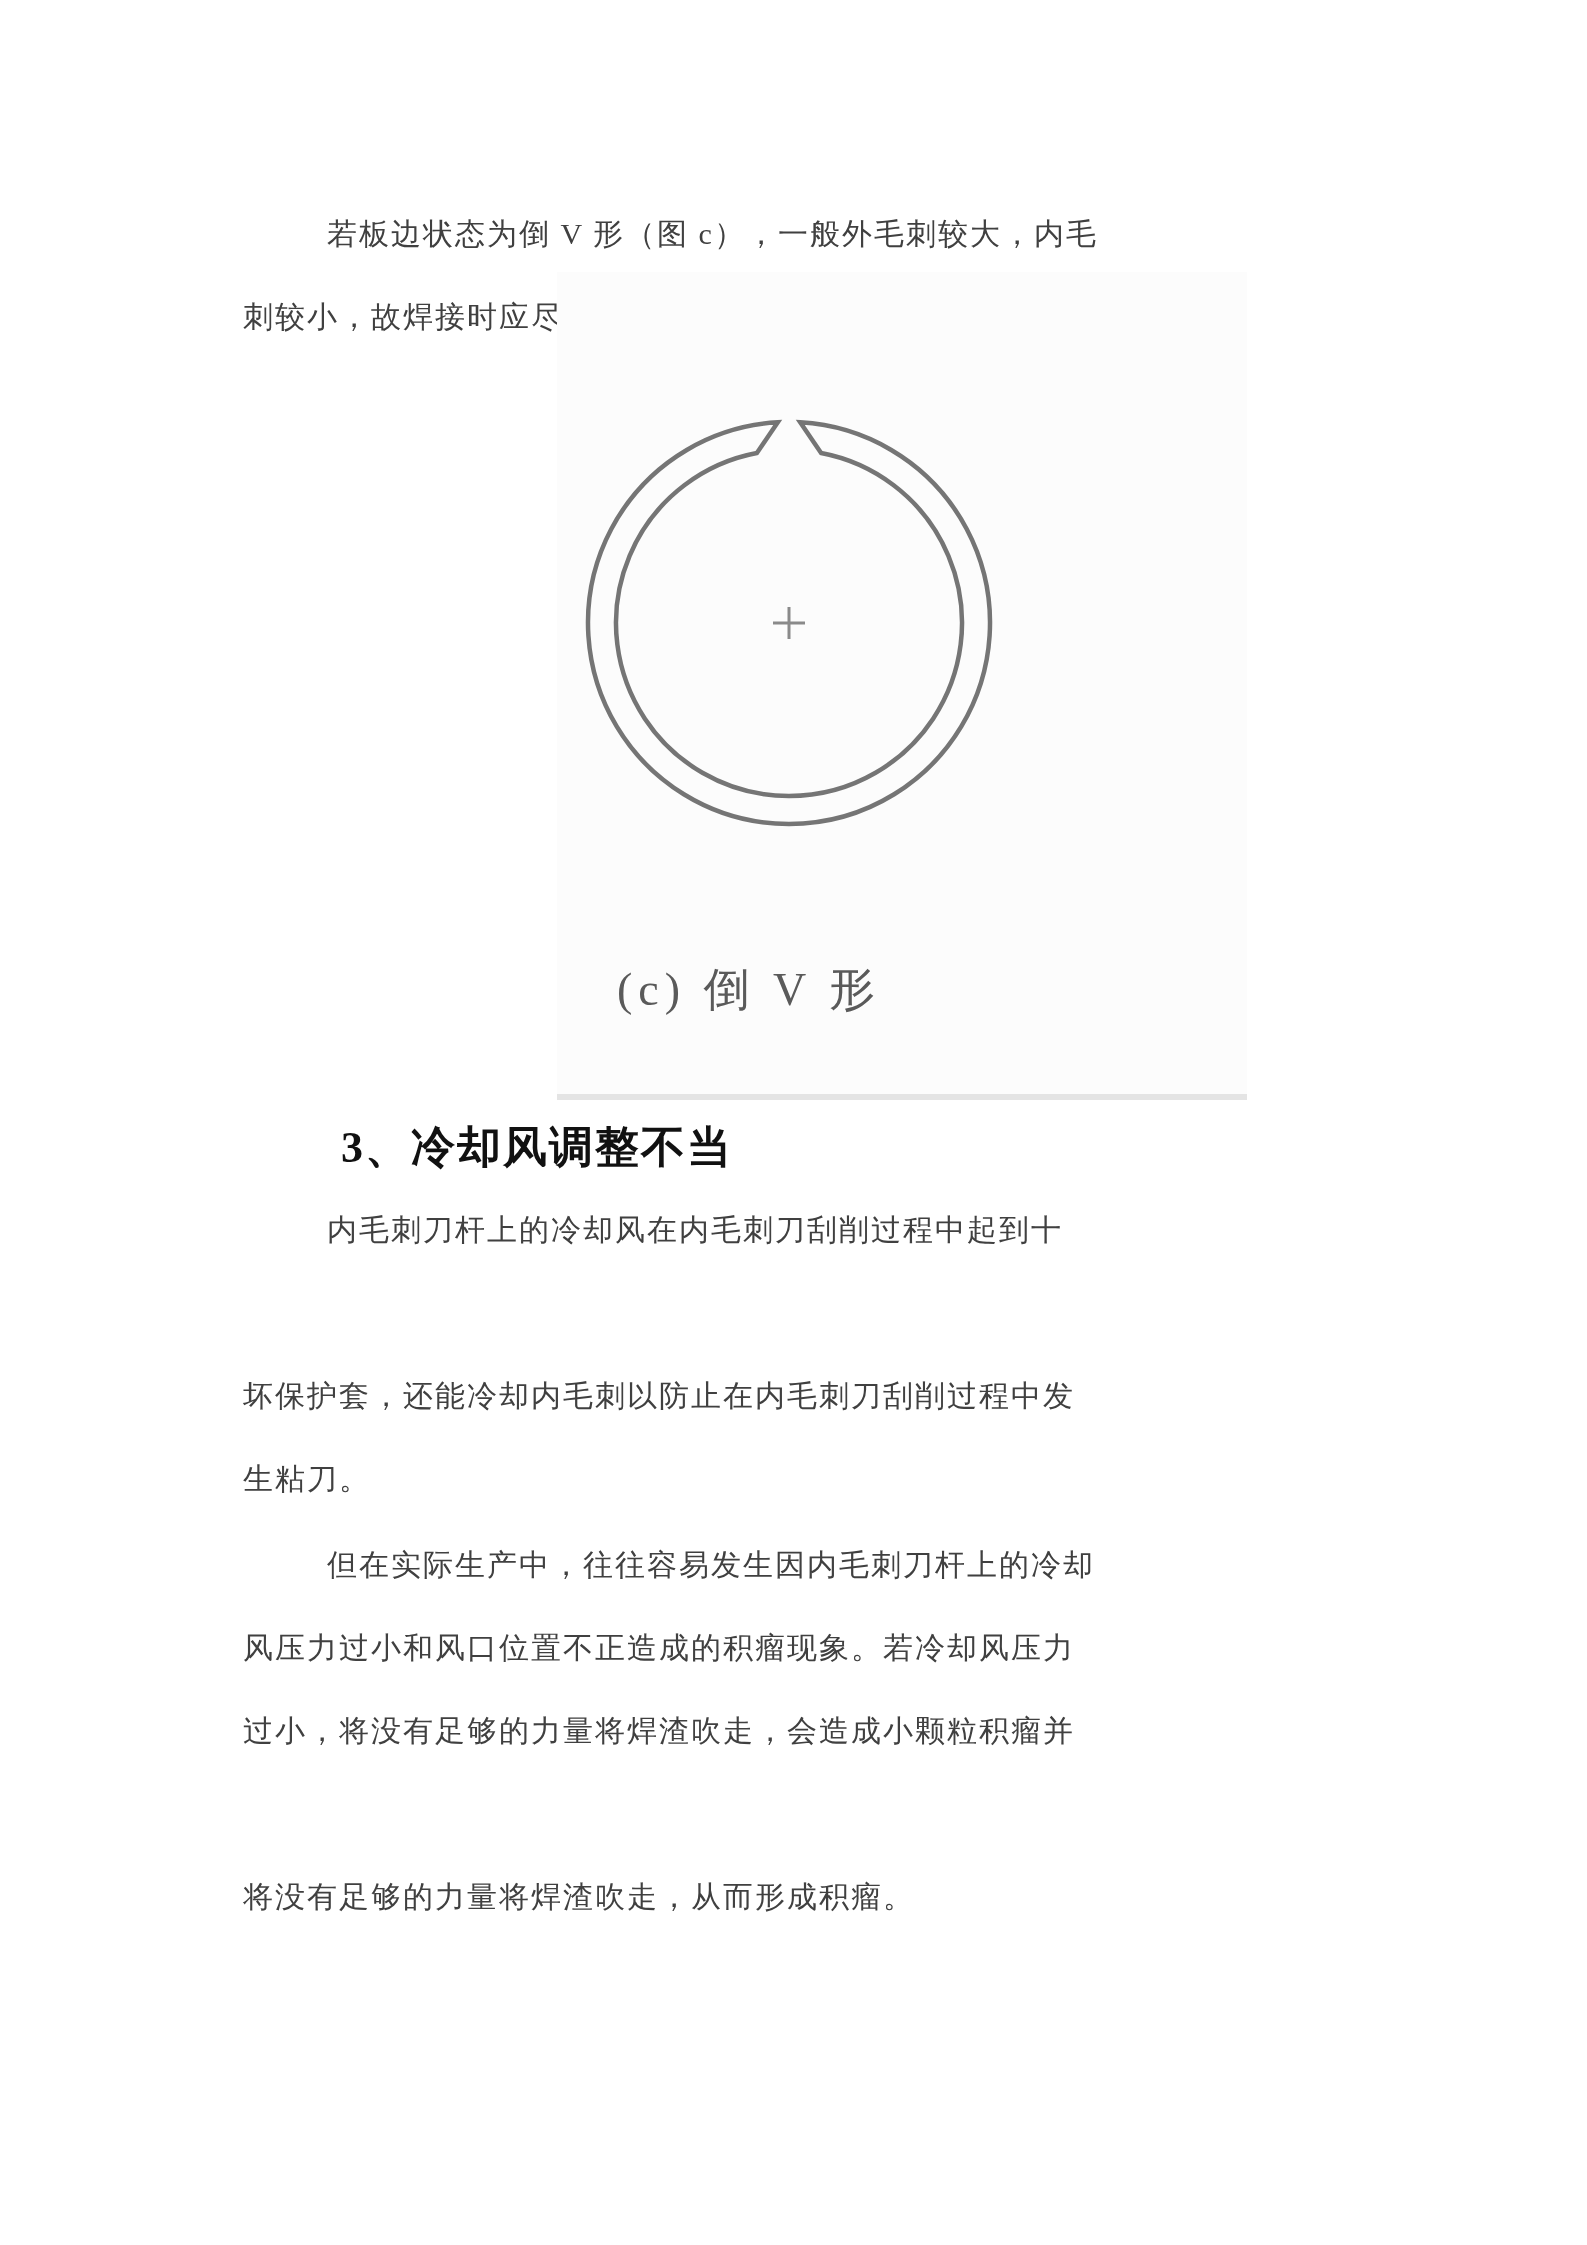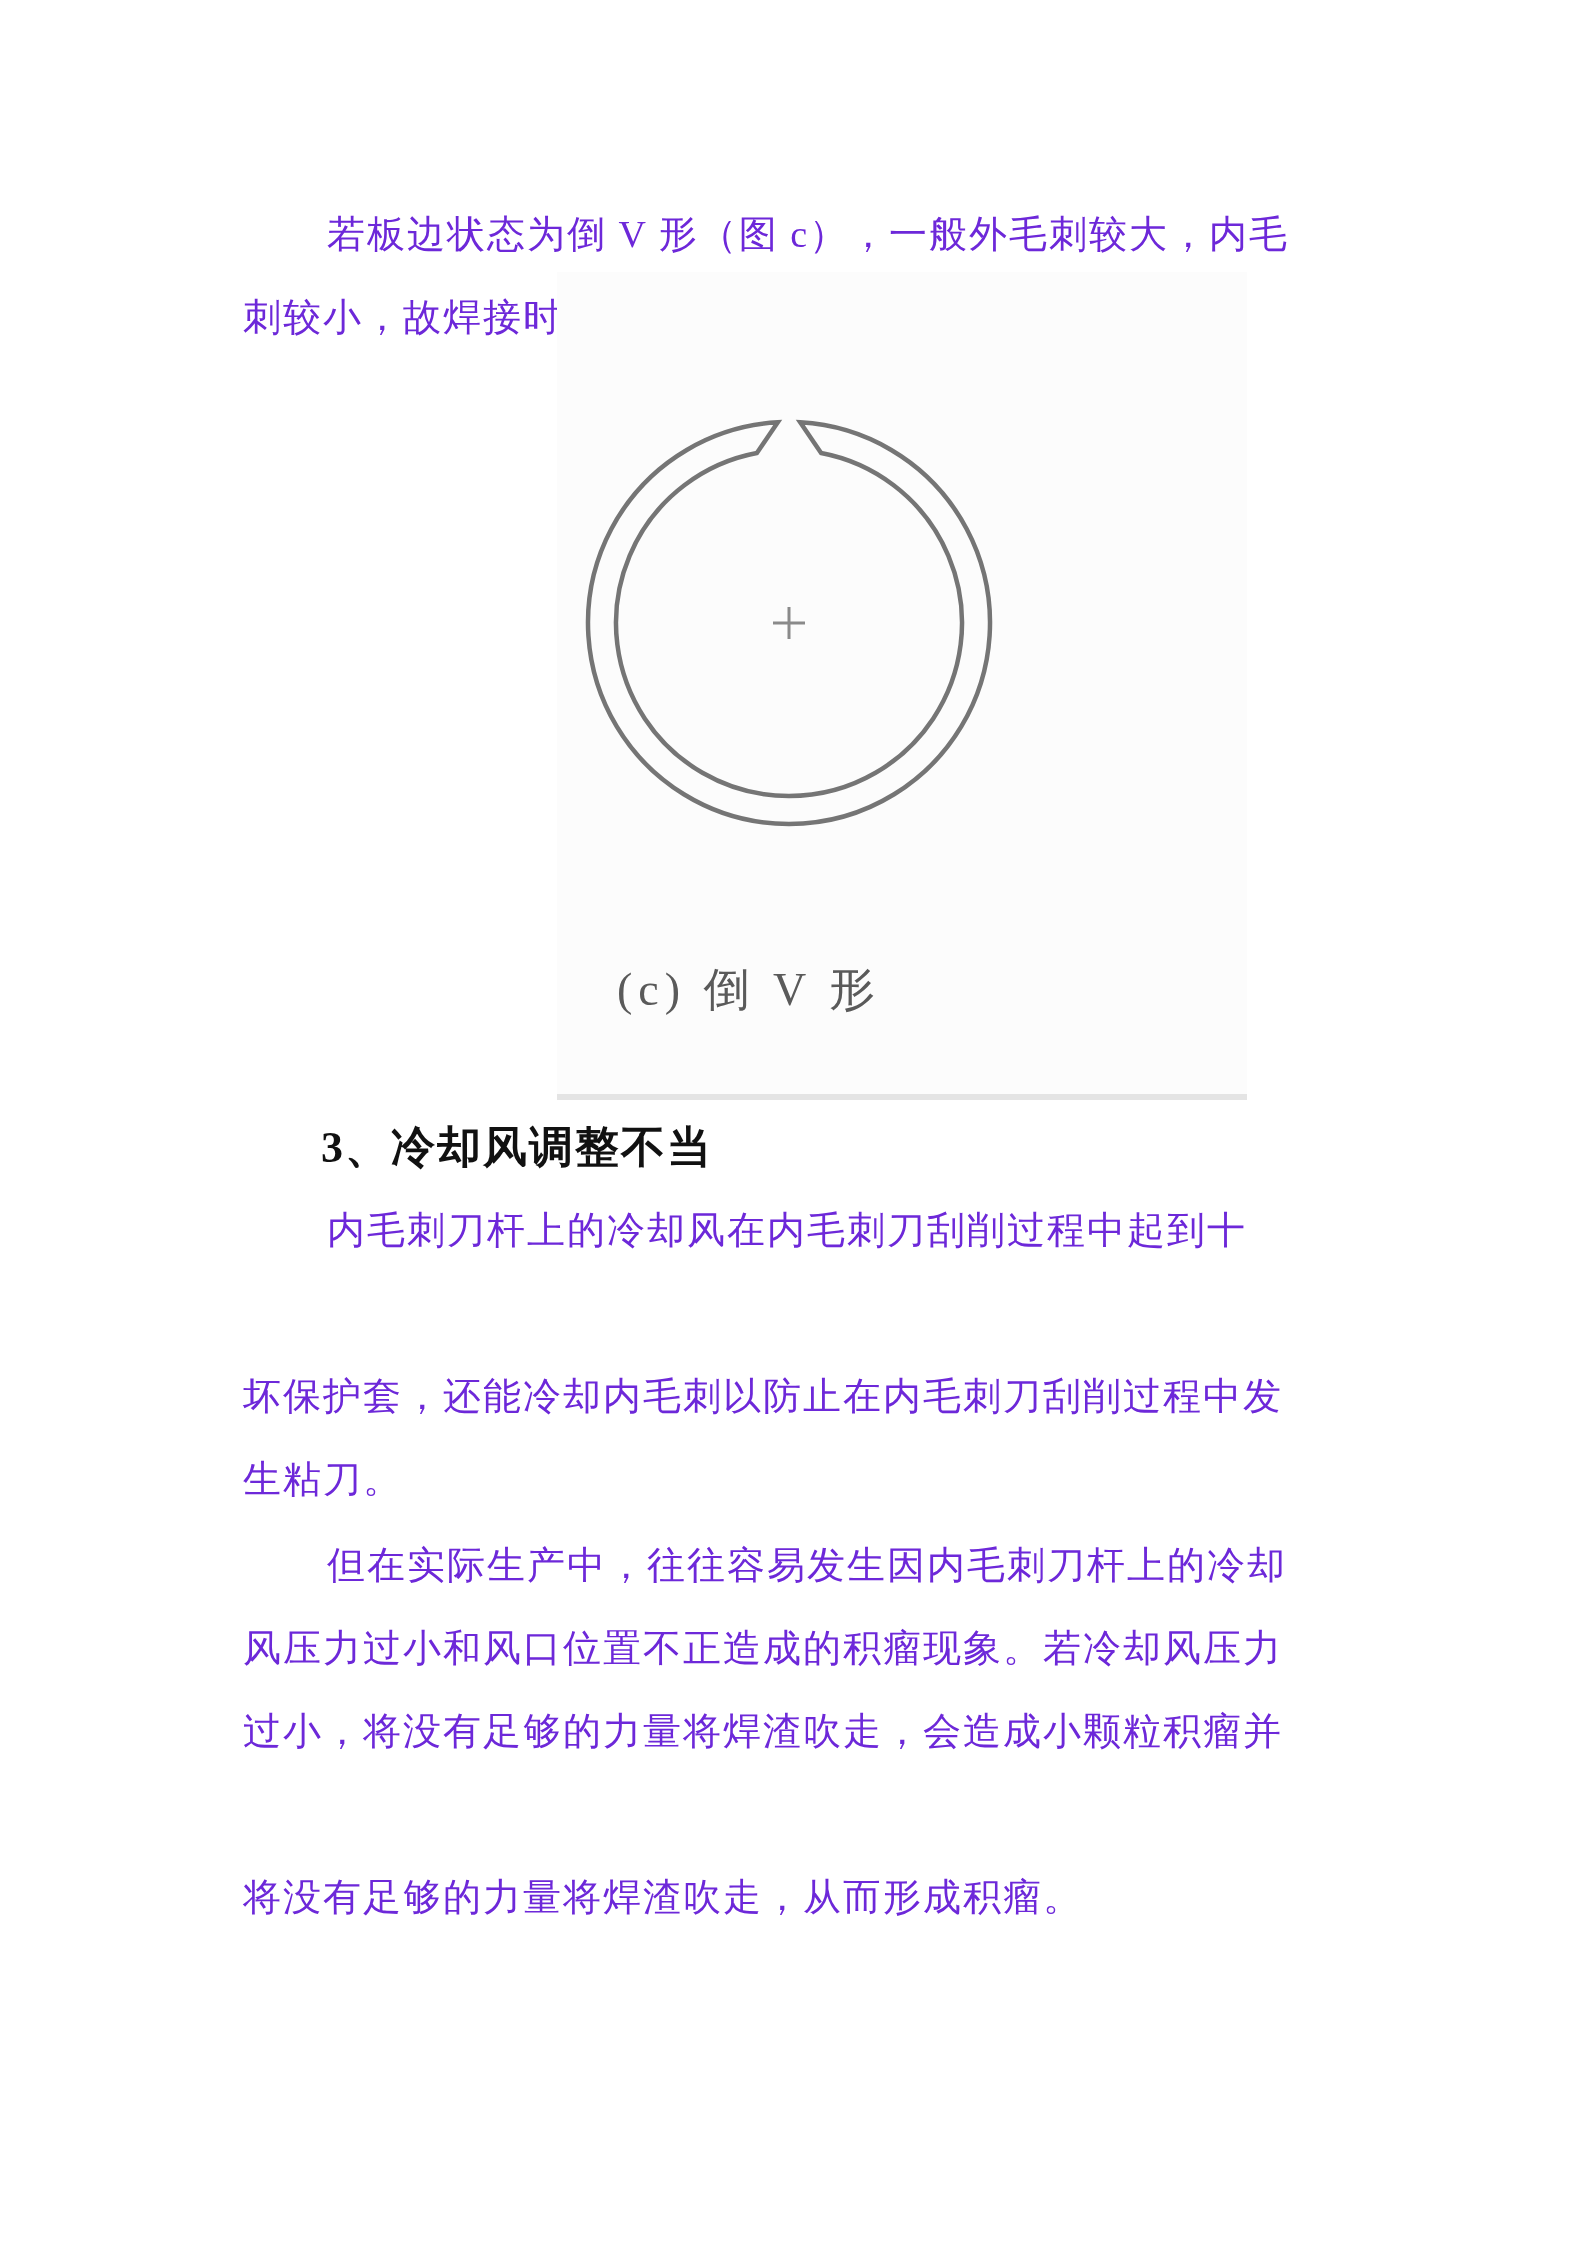--- a/index.html
+++ b/index.html
@@ -13,31 +13,31 @@
     height: 2245px;
     background: #ffffff;
     overflow: hidden;
     font-family: "Liberation Serif", "DejaVu Serif", serif;
     color: #1c1c1c;
   }
   .line {
     position: absolute;
     left: 243px;
     white-space: nowrap;
-    font-size: 38px;
+    font-size: 30px;
     line-height: 56px;
     letter-spacing: 2px;
-    color: #6d28d9;
+    color: #404040;
   }
   .line.indent {
     left: 327px;
   }
   .heading {
     position: absolute;
-    left: 321px;
+    left: 341px;
     white-space: nowrap;
     font-size: 44px;
     line-height: 56px;
     letter-spacing: 2px;
     font-weight: bold;
     color: #111111;
   }
   .figure-wrap {
     position: absolute;
     left: 557px;

